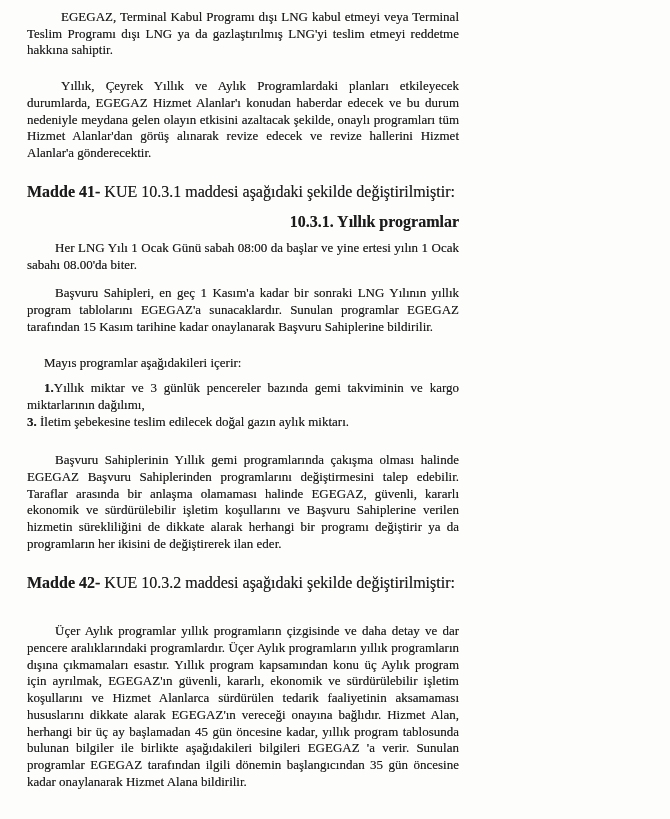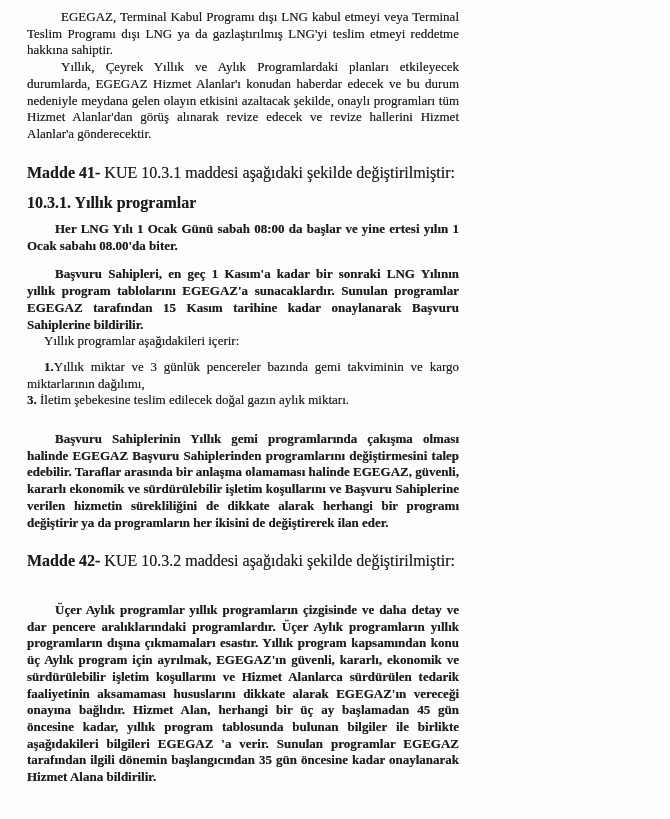--- a/index.html
+++ b/index.html
@@ -25,25 +25,25 @@
   }
   .para {
     margin: 0;
     text-align: justify;
   }
   .heading {
     margin: 0;
     text-align: left;
     font-size: 16px;
   }
-  .bold { font-weight: bold; }
+  .bold { font-weight: bold; text-align: right; }
   .in-lg { text-indent: 34px; }
-  .in-md { text-indent: 28px; font-weight: bold; }
+  .in-md { text-indent: 28px; }
   .in-sm { text-indent: 17px; }
-  .mt-19 { }
+  .mt-19 { margin-top: 19px; }
   .mt-22 { margin-top: 22px; }
   .mt-14 { margin-top: 14px; }
   .mt-12 { margin-top: 12px; }
   .mt-9  { margin-top: 9px; }
   .mt-16 { margin-top: 32px; }
 </style>
 </head>
 <body>
 
 <div class="page">
@@ -53,21 +53,21 @@
   <p class="para in-lg mt-19">Yıllık, Çeyrek Yıllık ve Aylık Programlardaki planları etkileyecek durumlarda, EGEGAZ Hizmet Alanlar'ı konudan haberdar edecek ve bu durum nedeniyle meydana gelen olayın etkisini azaltacak şekilde, onaylı programları tüm Hizmet Alanlar'dan görüş alınarak revize edecek ve revize hallerini Hizmet Alanlar'a gönderecektir.</p>
 
   <p class="heading mt-22"><b>Madde 41-</b><span> KUE 10.3.1 maddesi aşağıdaki şekilde değiştirilmiştir:</span></p>
 
   <p class="heading bold mt-14">10.3.1. Yıllık programlar</p>
 
   <p class="para in-md mt-9">Her LNG Yılı 1 Ocak Günü sabah 08:00 da başlar ve yine ertesi yılın 1 Ocak sabahı 08.00'da biter.</p>
 
   <p class="para in-md mt-12">Başvuru Sahipleri, en geç 1 Kasım'a kadar bir sonraki LNG Yılının yıllık program tablolarını EGEGAZ'a sunacaklardır. Sunulan programlar EGEGAZ tarafından 15 Kasım tarihine kadar onaylanarak Başvuru Sahiplerine bildirilir.</p>
 
-  <p class="para in-sm mt-19">Yıllık programlar aşağıdakileri içerir:</p>
+  <p class="para in-sm mt-19">Mayıs programlar aşağıdakileri içerir:</p>
 
   <div>
     <p class="para in-sm mt-9"><b>1.</b><span>Yıllık miktar ve 3 günlük pencereler bazında gemi takviminin ve kargo miktarlarının dağılımı,</span></p>
     <p class="para"><b>3.</b><span> İletim şebekesine teslim edilecek doğal gazın aylık miktarı.</span></p>
   </div>
 
   <p class="para in-md mt-22">Başvuru Sahiplerinin Yıllık gemi programlarında çakışma olması halinde EGEGAZ Başvuru Sahiplerinden programlarını değiştirmesini talep edebilir. Taraflar arasında bir anlaşma olamaması halinde EGEGAZ, güvenli, kararlı ekonomik ve sürdürülebilir işletim koşullarını ve Başvuru Sahiplerine verilen hizmetin sürekliliğini de dikkate alarak herhangi bir programı değiştirir ya da programların her ikisini de değiştirerek ilan eder.</p>
 
   <p class="heading mt-22"><b>Madde 42-</b><span> KUE 10.3.2  maddesi aşağıdaki şekilde değiştirilmiştir:</span></p>
 

